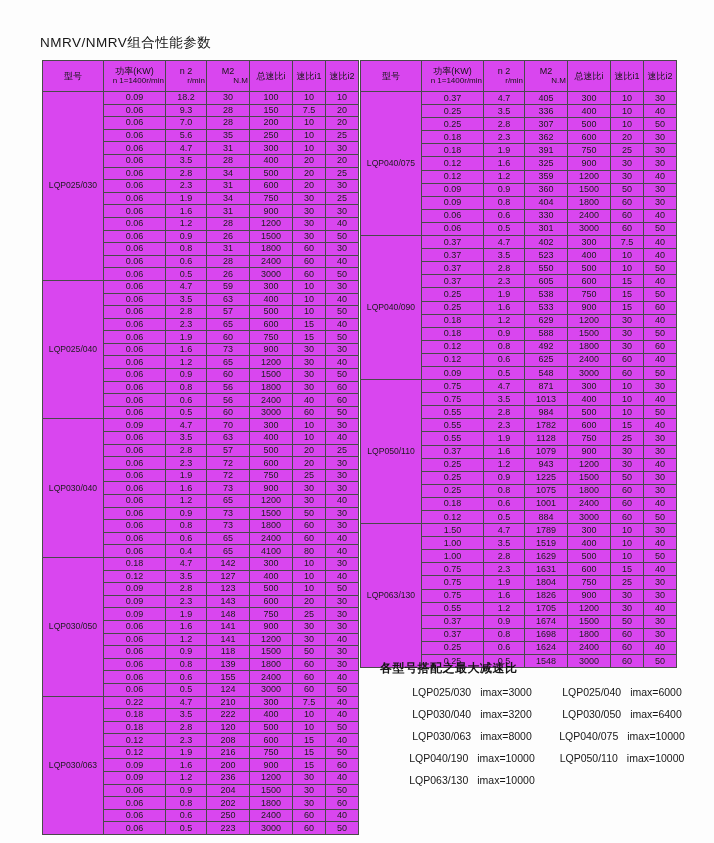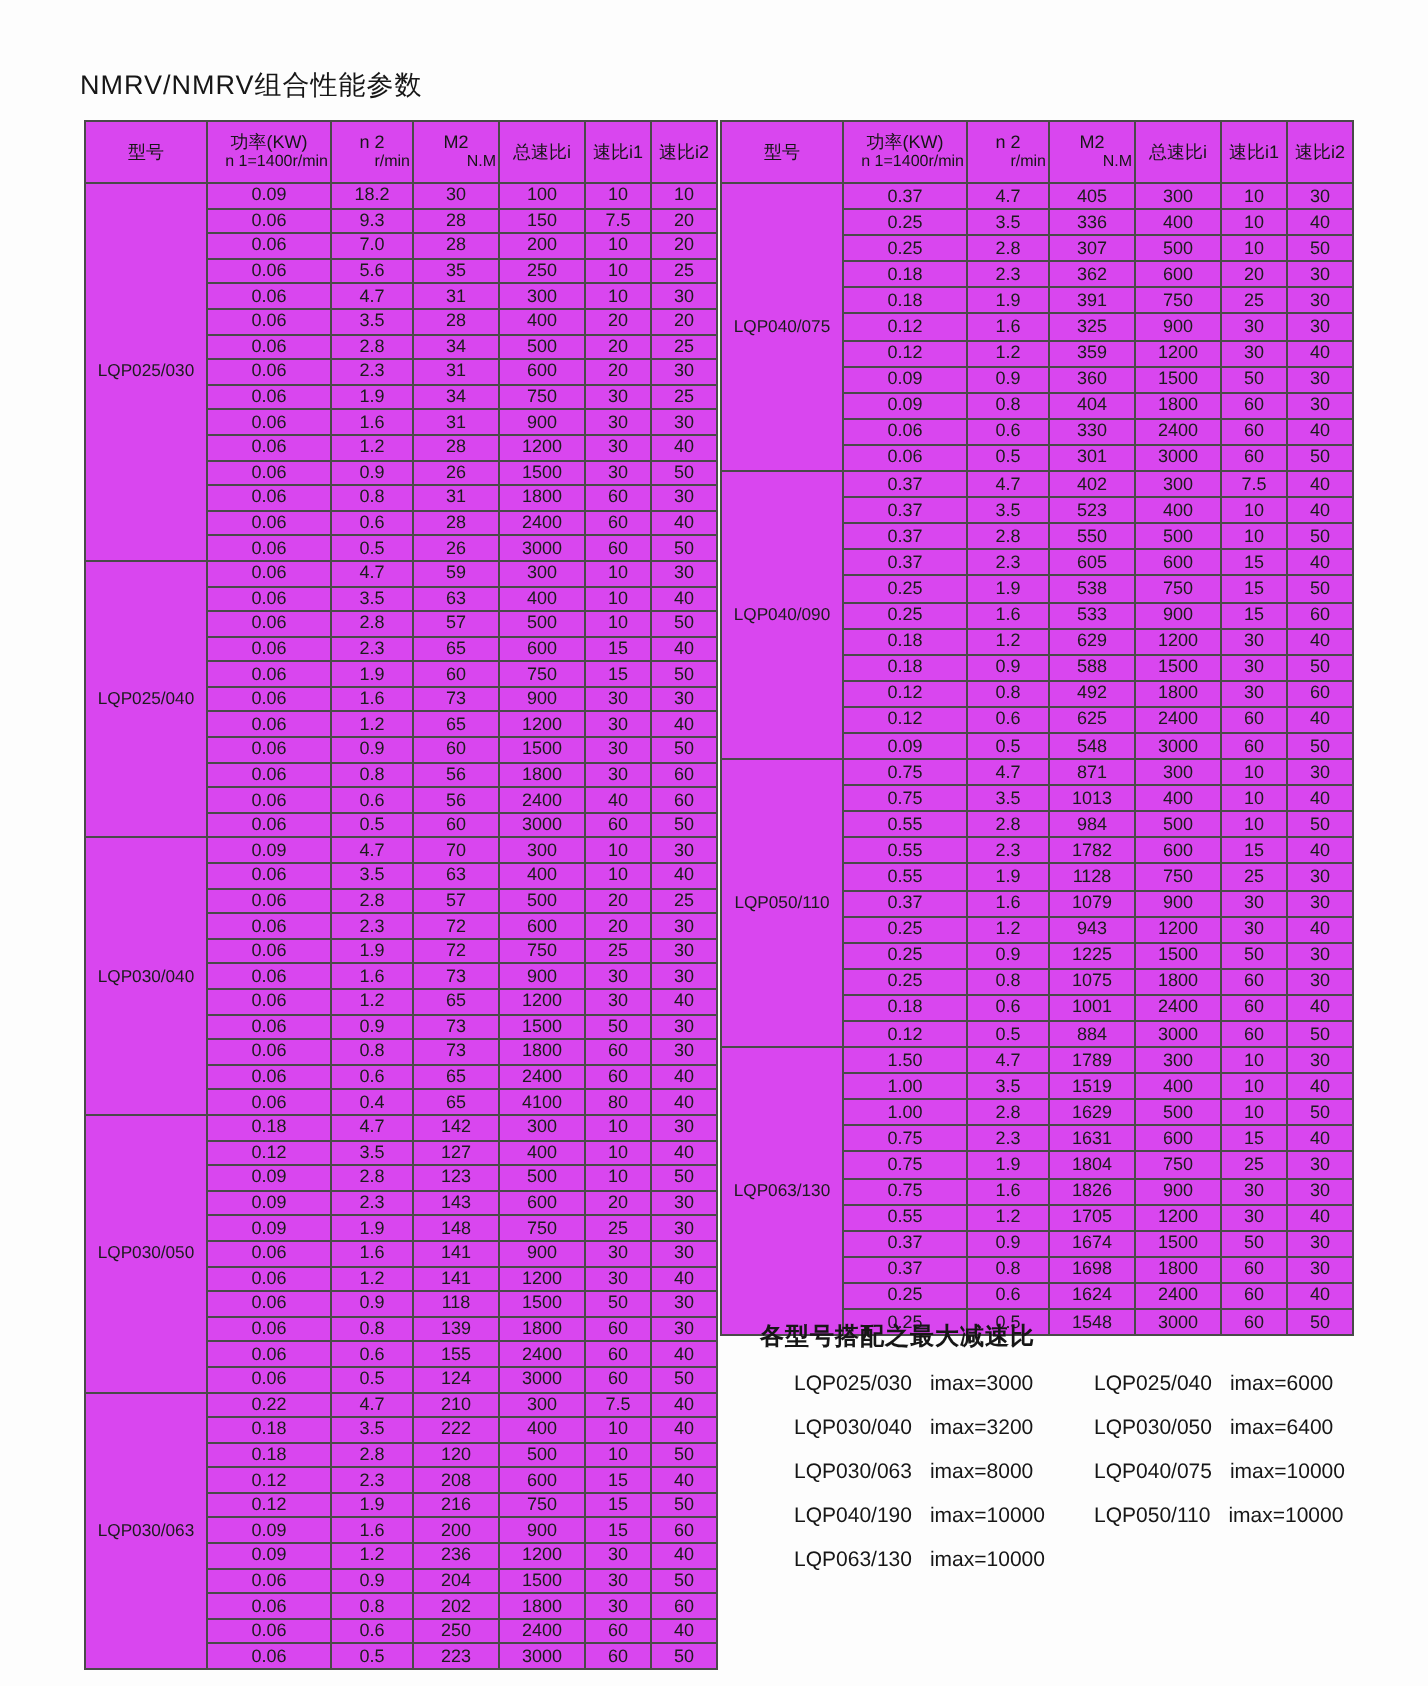--- a/index.html
+++ b/index.html
@@ -30,21 +30,21 @@
   .ptable td{font-size:9px;line-height:9px;color:#1c1c1c;}
   .tbl-left  tbody td{height:11.6px;}
   .tbl-right tbody td{height:12.1px;}
   .ptable td.model-cell{font-size:8.6px;letter-spacing:0;}
   .max-section{position:absolute;left:380px;top:660px;width:315px;}
   .max-heading{font-size:12px;font-weight:600;margin:0 0 9px 0;letter-spacing:.5px;}
   .max-grid{
     display:grid;grid-template-columns:150px 150px;
     row-gap:10px;padding-left:17px;
   }
-  .max-item{font-size:10.5px;white-space:nowrap;}
+  .max-item{font-size:10.5px;white-space:nowrap;text-align:center;}
   .max-item .model{margin-right:9px;}
 </style>
 </head>
 <body>
 
 <h1 class="title">NMRV/NMRV组合性能参数</h1>
 
 <table class="ptable tbl-left">
   <colgroup>
     <col style="width:61px">

